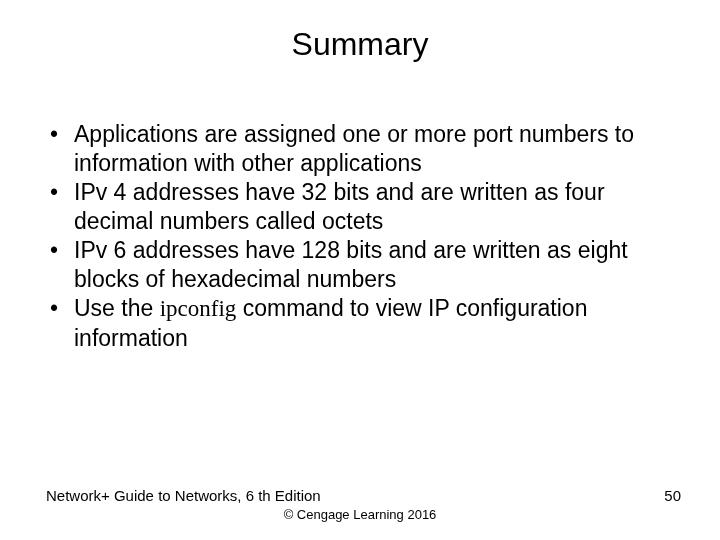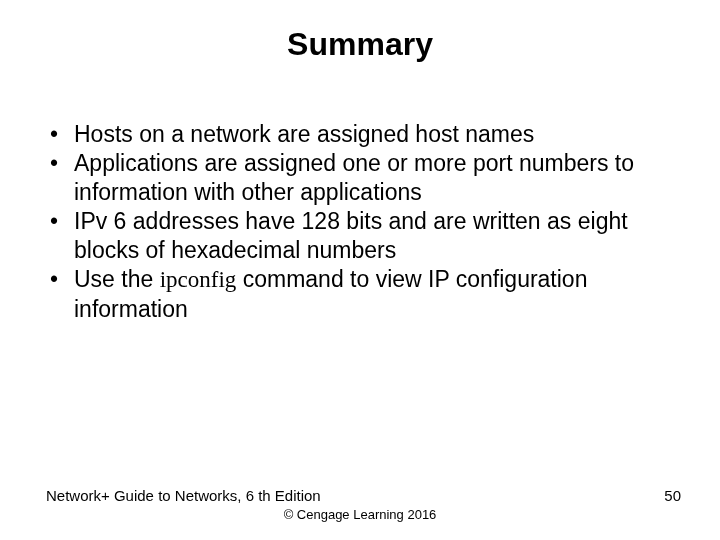--- a/index.html
+++ b/index.html
@@ -18,21 +18,21 @@
     height: 540px;
     box-sizing: border-box;
   }
   .title {
     position: absolute;
     top: 26px;
     left: 0;
     width: 100%;
     text-align: center;
     font-size: 32px;
-    font-weight: 700;
+    font-weight: 400;
   }
   .body {
     position: absolute;
     top: 120px;
     left: 46px;
     right: 40px;
   }
   ul.bullets {
     list-style: none;
     margin: 0;
@@ -80,24 +80,24 @@
 </head>
 <body>
 
 <div class="slide">
 
   <div class="title">Summary</div>
 
   <div class="body">
     <ul class="bullets">
       <li>
-        <span>Hosts on a network are assigned host names</span>
+        <span>Applications are assigned one or more port numbers to information with other applications</span>
       </li>
       <li>
-        <span>Applications are assigned one or more port numbers to information with other applications</span>
+        <span>IPv 4 addresses have 32 bits and are written as four decimal numbers called octets</span>
       </li>
       <li>
         <span>IPv 6 addresses have 128 bits and are written as eight blocks of hexadecimal numbers</span>
       </li>
       <li>
         <span>Use the </span><code class="cmd">ipconfig</code><span> command to view IP configuration information</span>
       </li>
     </ul>
   </div>
 

